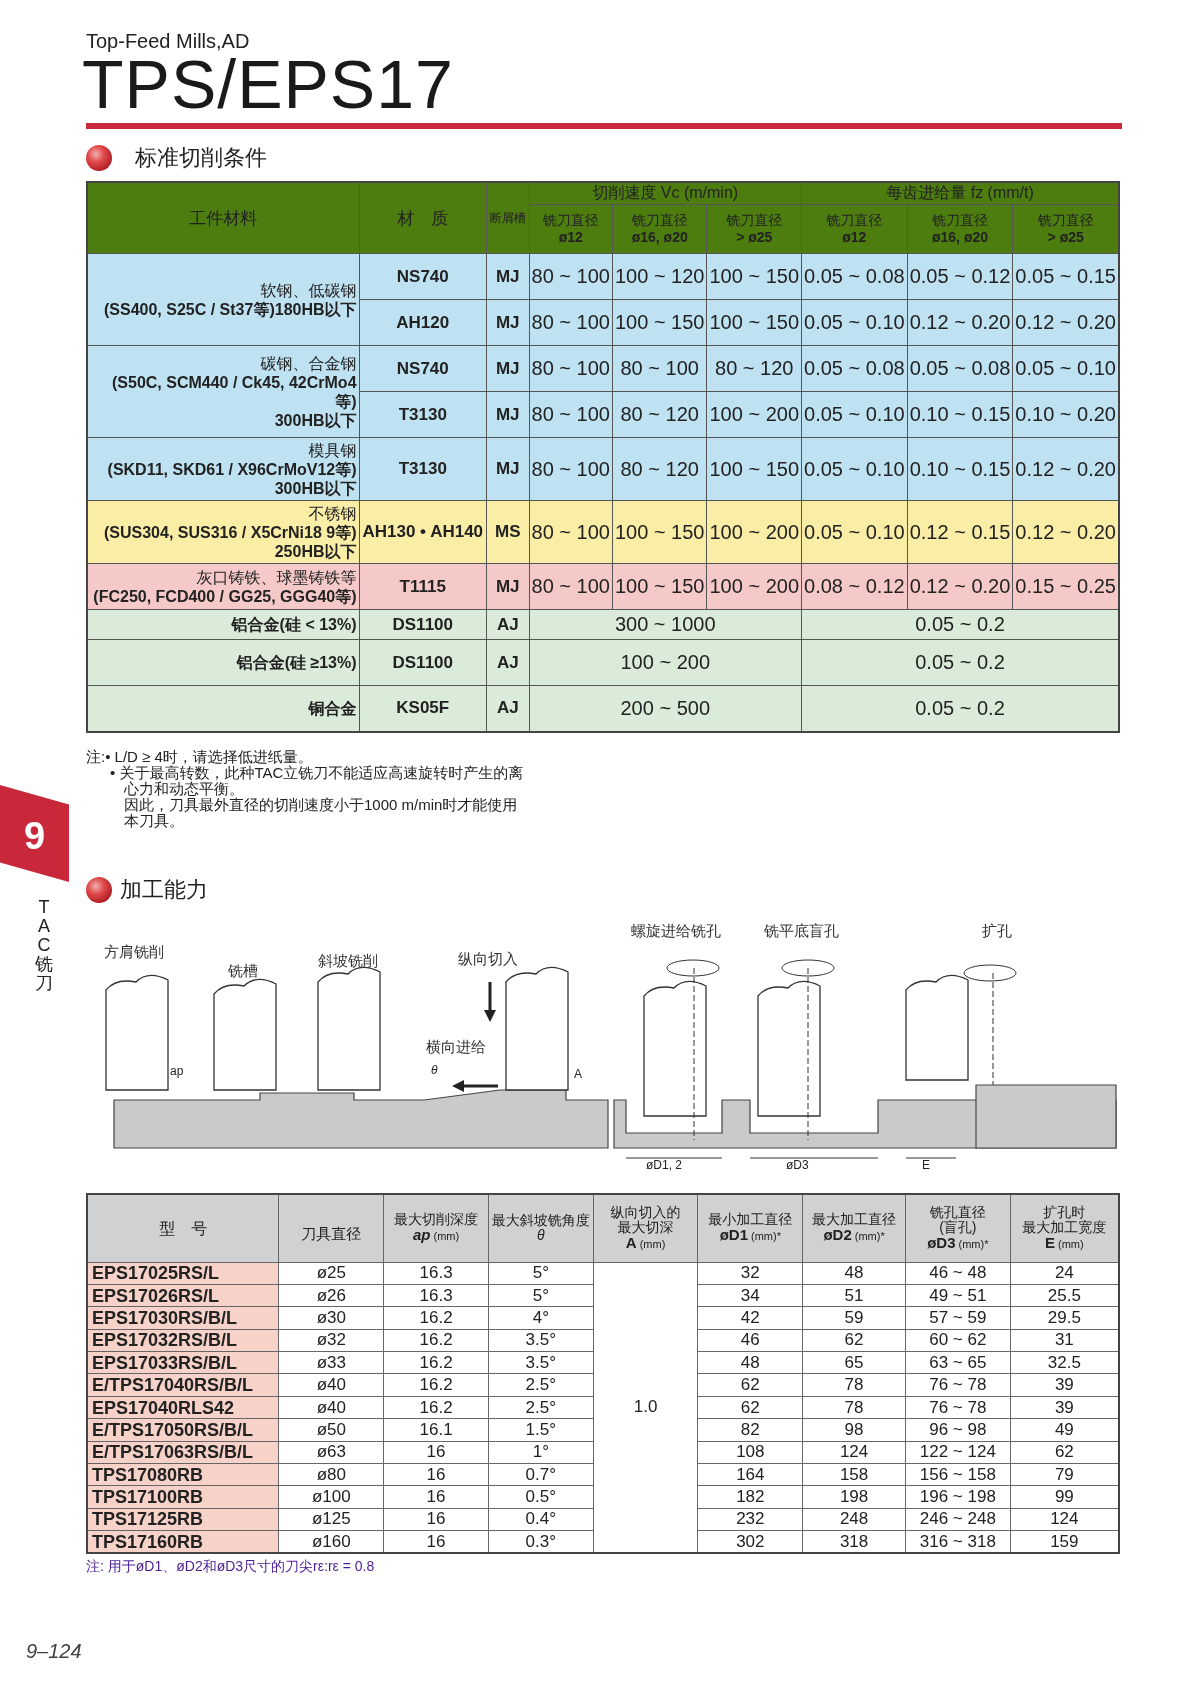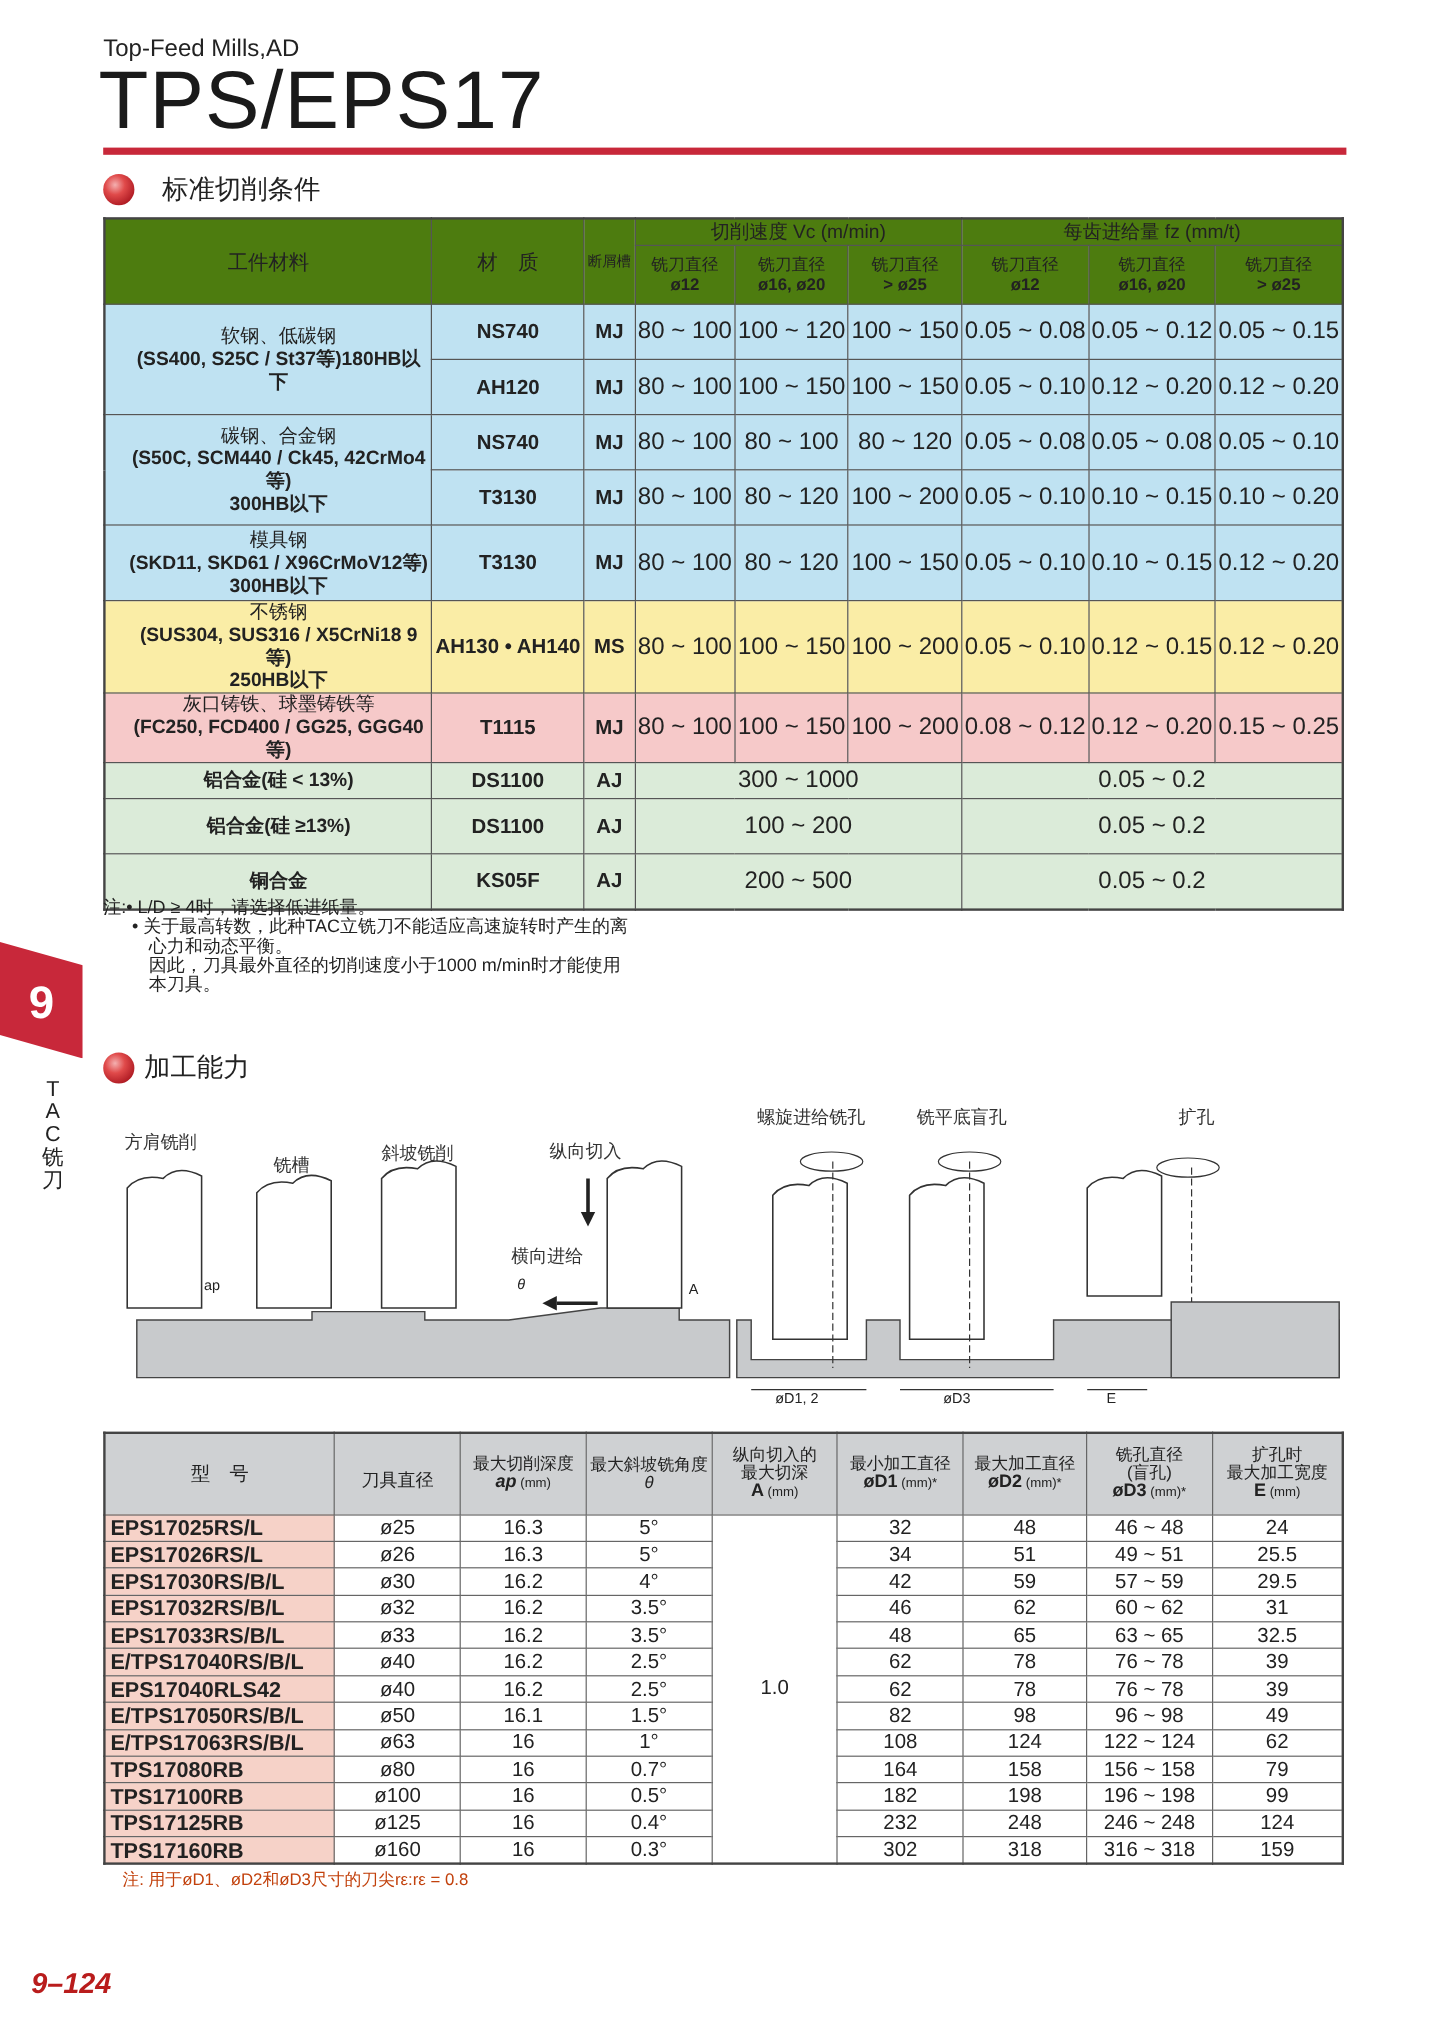--- a/index.html
+++ b/index.html
@@ -15,21 +15,21 @@
           background: radial-gradient(circle at 38% 35%, #f4b0b0 0%, #e04a4a 35%, #b01c24 75%, #8a1018 100%); }
   #sec1 { left: 86px; top: 143px; gap: 23px; }
   #sec2 { left: 86px; top: 875px; }
 
   table { border-collapse: collapse; position: absolute; }
   #cond-table { left: 86px; top: 181px; width: 1034px; font-size: 16px; }
   #cond-table td, #cond-table th { border: 1px solid #555; text-align: center; vertical-align: middle; padding: 0 2px; font-weight: normal; }
   #cond-table th { background: #4d7c0f; font-size: 15px; }
   #cond-table .hdr-small { font-size: 12px; }
   #cond-table .sub-hdr { font-size: 14px; line-height: 17px; }
-  #cond-table .mat { text-align: center; font-size: 16px; line-height: 19px; padding-left: 19px; }
+  #cond-table .mat { text-align: right; font-size: 16px; line-height: 19px; padding-left: 3px; }
   #cond-table .mat b { font-weight: bold; }
   #cond-table .grade, #cond-table .brk { font-weight: bold; font-size: 17px; }
   #cond-table .num { font-size: 20px; white-space: nowrap; }
   #cond-table { border: 2px solid #444; }
   .bg-blue td { background: #bfe2f2; }
   .bg-yellow td { background: #faeda6; }
   .bg-pink td { background: #f6c9c9; }
   .bg-green td { background: #dbebd9; }
 
   .notes { position: absolute; left: 86px; top: 749px; font-size: 15px; line-height: 16px; color: #222; }
@@ -44,22 +44,22 @@
   .op-label { position: absolute; font-size: 15px; color: #333; white-space: nowrap; }
 
   #spec-table { left: 86px; top: 1193px; width: 1034px; font-size: 17px; border: 2px solid #444; }
   #spec-table th, #spec-table td { border: 1px solid #666; text-align: center; vertical-align: middle; font-weight: normal; }
   #spec-table th { background: #cfd1d3; font-size: 14px; line-height: 15px; height: 68px; }
   #spec-table th .unit { font-size: 11px; }
   #spec-table th b { font-size: 15px; }
   #spec-table td { height: 22.4px; line-height: 20px; }
   #spec-table td.model { background: #f6d2c8; text-align: left; font-weight: bold; padding-left: 4px; font-size: 18px; }
 
-  .foot-note { position: absolute; left: 86px; top: 1558px; font-size: 14px; color: #c2410c; margin-left: 16px; }
-  .page-num { position: absolute; left: 26px; top: 1640px; font-size: 24px; font-weight: bold; font-style: italic; color: #b91c1c; }
+  .foot-note { position: absolute; left: 86px; top: 1558px; font-size: 14px; color: #4c1d95; }
+  .page-num { position: absolute; left: 26px; top: 1640px; font-size: 20px; font-weight: normal; font-style: italic; color: #404040; }
 </style>
 </head>
 <body>
 
 <div class="subtitle">Top-Feed Mills,AD</div>
 <div class="title">TPS/EPS17</div>
 <div class="title-rule"></div>
 
 <div class="section-head" id="sec1">
   <span class="ball"></span>

